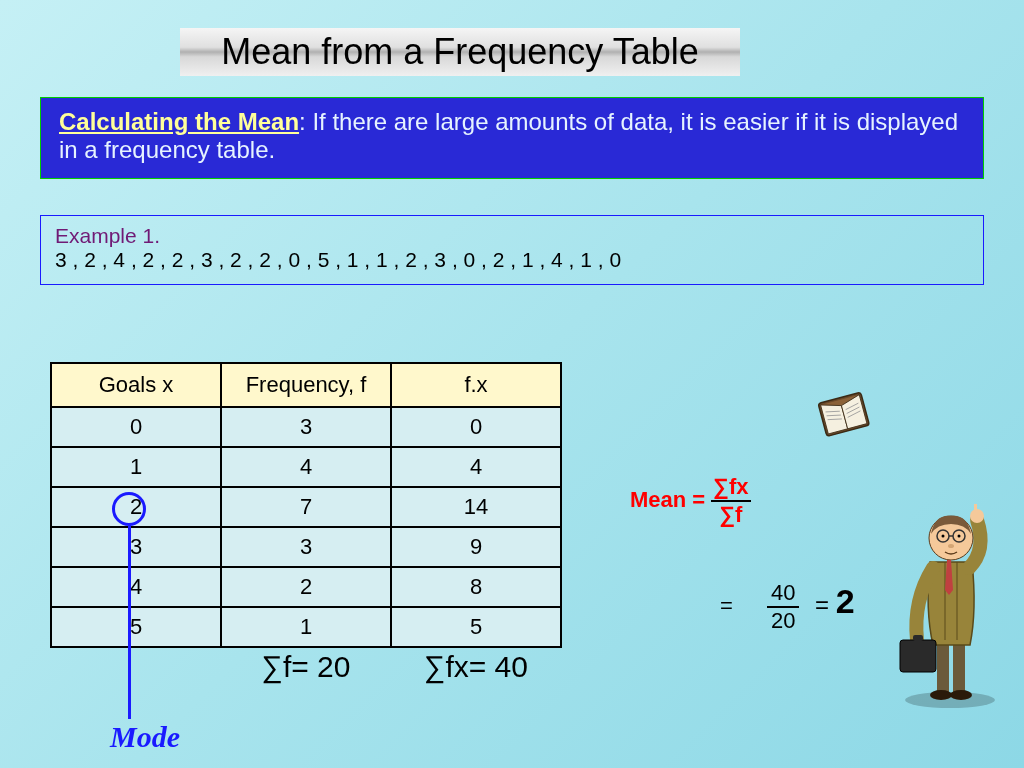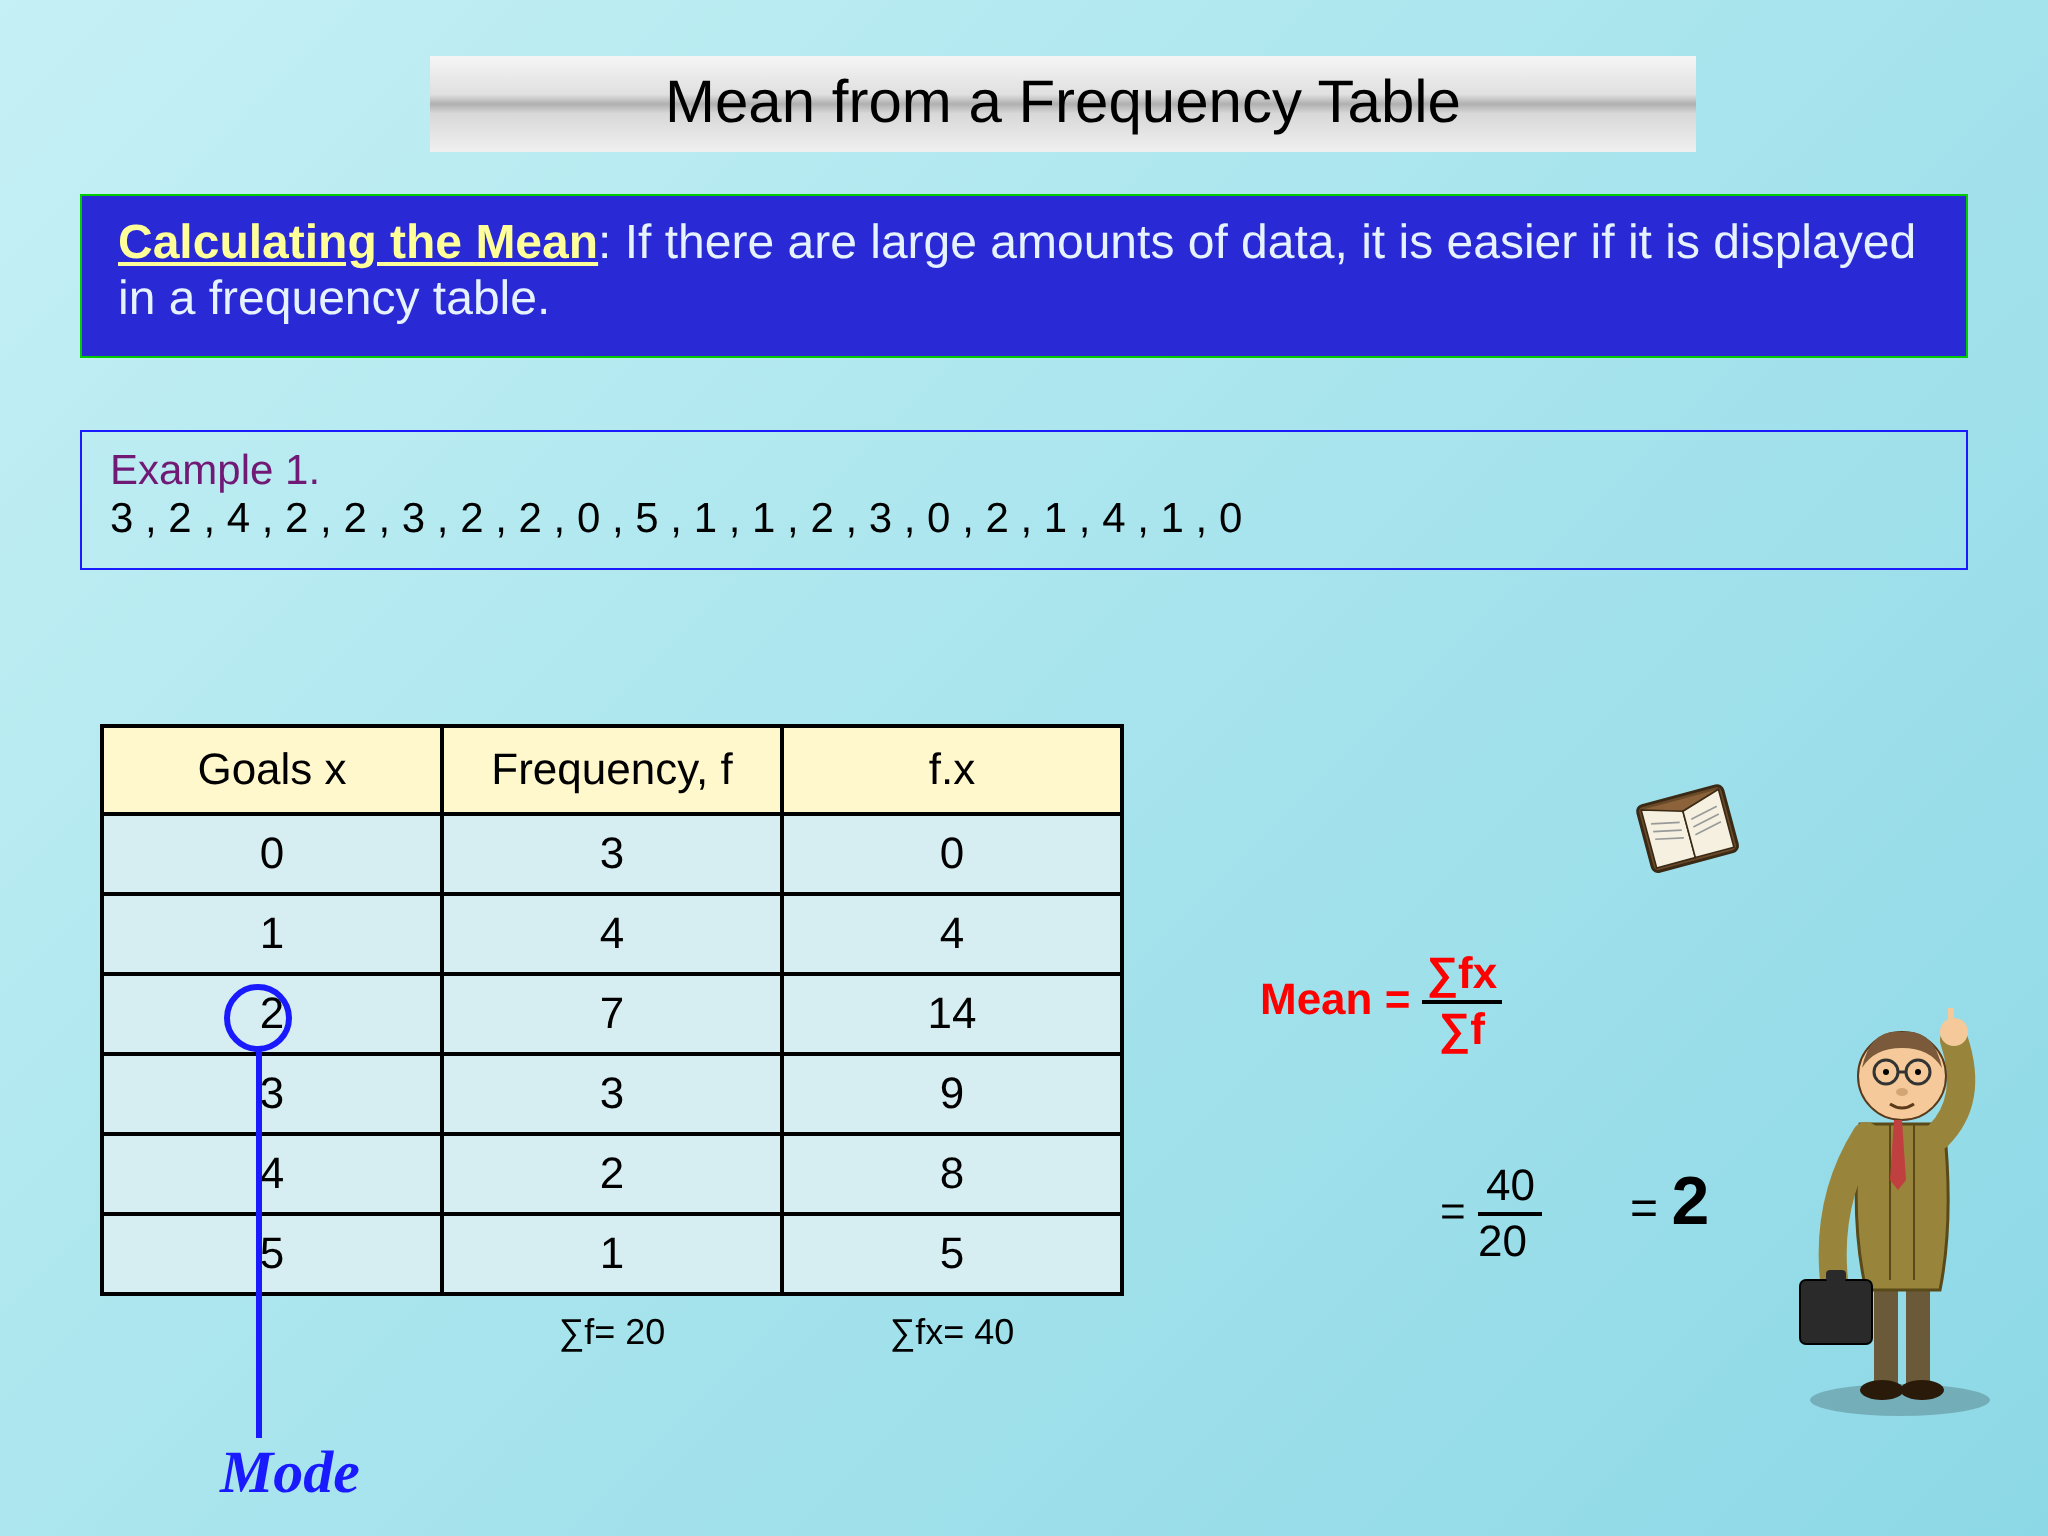--- a/index.html
+++ b/index.html
@@ -3,24 +3,24 @@
 <meta charset="utf-8">
 <style>
   * { box-sizing: border-box; margin: 0; padding: 0; }
   body {
     width: 1024px; height: 768px;
     background: linear-gradient(135deg, #c5f0f5 0%, #a8e4ed 50%, #8dd8e6 100%);
     font-family: "Comic Sans MS", cursive, sans-serif;
     position: relative; overflow: hidden;
   }
   .title-bar {
-    position: absolute; top: 28px; left: 180px; width: 633px; height: 48px;
+    position: absolute; top: 28px; left: 180px; width: 560px; height: 48px;
     background: linear-gradient(to bottom, #f5f5f5 0%, #e0e0e0 40%, #b0b0b0 50%, #d8d8d8 60%, #f0f0f0 100%);
     display: flex; align-items: center; justify-content: center;
-    font-size: 30px; color: #000; margin-left: 35px;
+    font-size: 36px; color: #000;
   }
   .blue-box {
     position: absolute; top: 97px; left: 40px; right: 40px;
     background: #2929d6; padding: 10px 18px 14px 18px;
     font-size: 24px; color: #e6f3ff; border: 1px solid #00cc00;
   }
   .blue-box .lead { color: #ffff99; font-weight: bold; text-decoration: underline; }
   .example-box {
     position: absolute; top: 215px; left: 40px; right: 40px;
     border: 1px solid #1a1aff; padding: 8px 14px 12px 14px;
@@ -31,41 +31,41 @@
     position: absolute; top: 362px; left: 50px;
     border-collapse: collapse;
   }
   .freq-table th, .freq-table td {
     border: 2px solid #000; text-align: center;
     font-size: 22px; font-weight: normal;
     width: 170px; height: 40px;
   }
   .freq-table th { background: #fff8cc; height: 44px; }
   .freq-table td { background: #d6eef2; }
-  .totals-row td { border: none; background: transparent; height: 38px; font-size: 18px; }
+  .totals-row td { border: none; background: transparent; height: 38px; font-size: 30px; }
   .mode-label {
     position: absolute; top: 720px; left: 110px;
     font-family: "Brush Script MT","Comic Sans MS",cursive;
     font-size: 30px; font-weight: bold; color: #1a1aff; font-style: italic;
   }
   .mode-circle {
     position: absolute; top: 492px; left: 112px;
     width: 34px; height: 34px; border: 3px solid #1a1aff; border-radius: 50%;
   }
   .mode-line {
     position: absolute; top: 523px; left: 128px; width: 3px; height: 196px;
     background: #1a1aff;
   }
   .mean-area { position: absolute; top: 474px; left: 630px; font-size: 22px; }
   .mean-line1 { color: #ff0000; font-weight: bold; }
   .frac-top { border-bottom: 2px solid #000; display: inline-block; padding: 0 2px; }
   .calc-block {
     position: absolute; top: 580px; left: 720px; font-size: 22px; color: #000;
   }
-  .calc-block .frac { display: inline-block; vertical-align: middle; }
+  .calc-block .frac { display: inline-block; text-align: center; vertical-align: middle; margin-left: 28px; }
   .calc-block .frac .n { border-bottom: 2px solid #000; padding: 0 4px; }
   .result { position: absolute; top: 582px; left: 815px; font-size: 24px; }
   .result .big { font-size: 34px; font-weight: bold; }
   .book-icon { position: absolute; top: 385px; left: 810px; width: 70px; height: 60px; }
   .person { position: absolute; top: 490px; left: 895px; width: 110px; height: 220px; }
 </style>
 </head>
 <body>
 
 <div class="title-bar">Mean from a Frequency Table</div>

